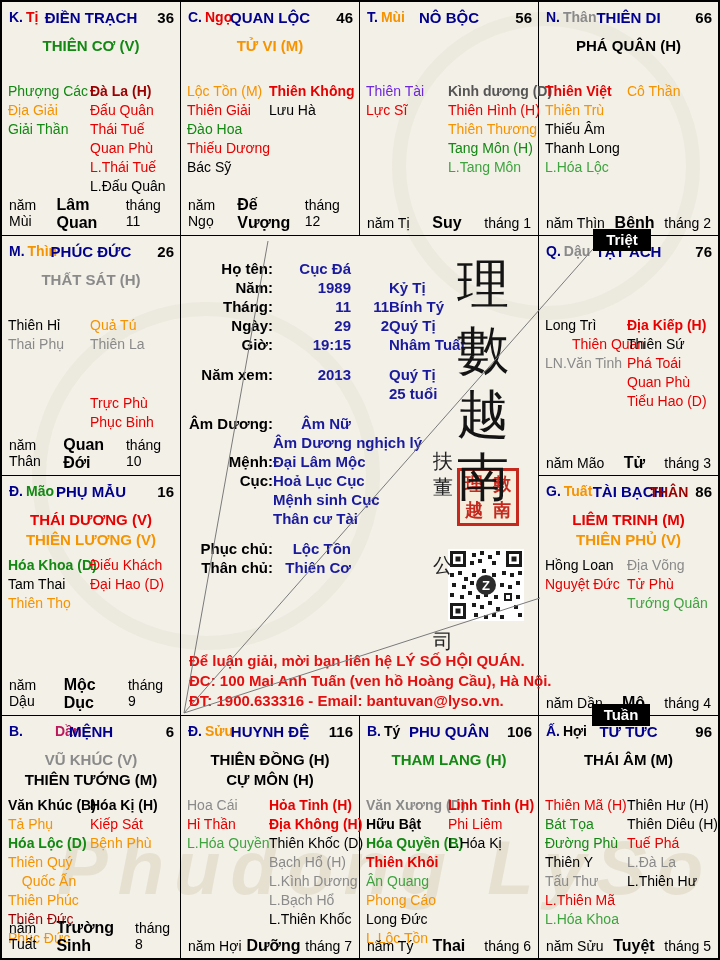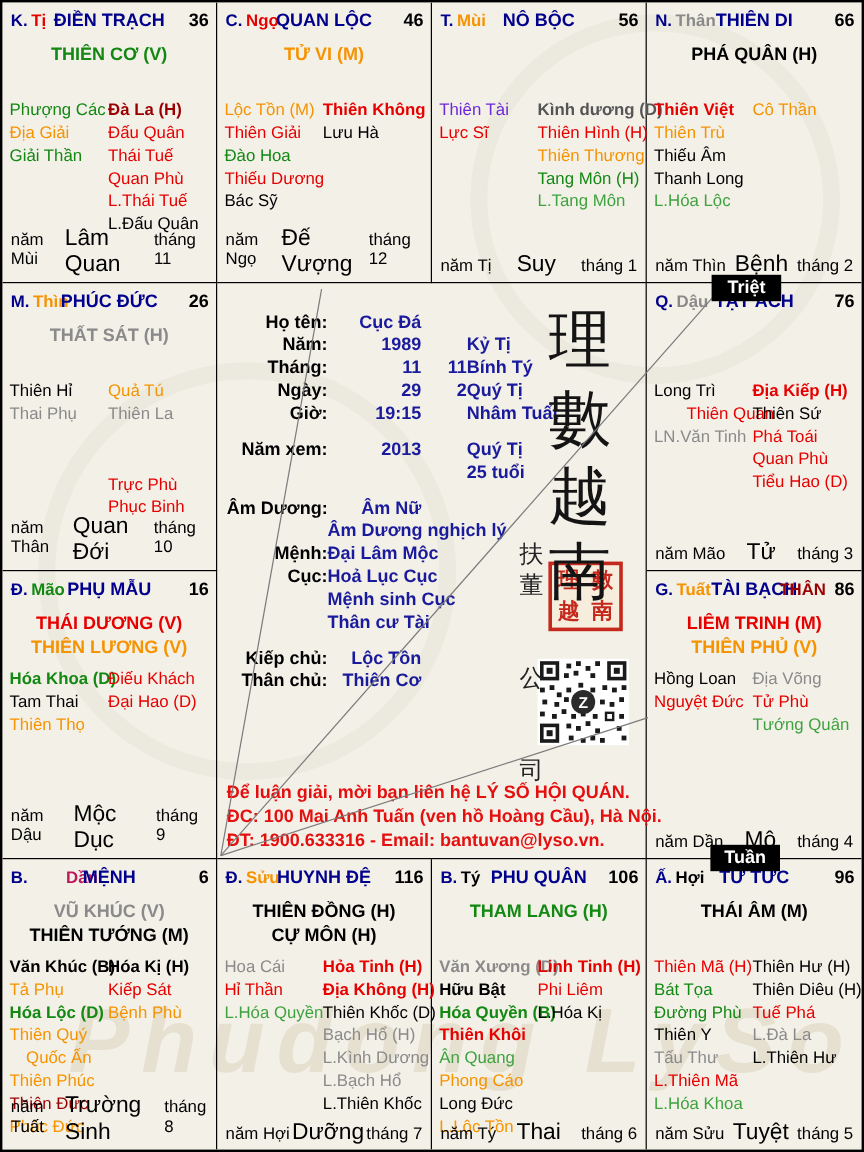--- a/index.html
+++ b/index.html
@@ -20,21 +20,21 @@
   .can{color:#00008c;} .chi{margin-left:3px;}
   .pname{position:absolute;left:0;right:0;text-align:center;color:#00008c;font-size:15px;}
   .pright{position:absolute;right:6px;top:0;} .than{color:#9b0000;margin-right:7px;font-size:14px;}
   .pnum{color:#000;font-size:15px;}
   .mains{min-height:46px;margin-top:5px;text-align:center;font-weight:bold;font-size:15px;line-height:20px;white-space:nowrap;}
   .cols{display:flex;padding-left:6px;}
   .col{font-size:14px;line-height:19px;white-space:nowrap;}
   .col.l{width:82px;flex:none;} .col.r{flex:1;}
   .pfoot{position:absolute;left:7px;right:7px;bottom:3px;display:flex;justify-content:space-between;
          align-items:baseline;font-size:14px;color:#000;}
-  .van{font-weight:normal;font-size:19px;}
+  .van{font-weight:bold;font-size:16px;}
   
   .info{position:absolute;left:8px;top:24px;z-index:2;text-align:right;}
   .irow{display:flex;height:19px;align-items:baseline;white-space:nowrap;font-size:15px;font-weight:bold;}
   .irow.gap{height:11px;}
   .il{width:84px;flex:none;color:#000;}
   .iva{min-width:78px;color:#1a1a9c;} .ivb{min-width:38px;color:#1a1a9c;} .ivc{color:#1a1a9c;}
   .contact{position:absolute;left:8px;bottom:4px;z-index:2;color:#e41010;font-weight:bold;font-size:15px;line-height:20px;white-space:nowrap;}
   
   .cbig{position:absolute;left:276px;z-index:3;font-family:"DejaVu Serif",serif;font-size:52px;line-height:52px;color:#141414;}
   .csmall{position:absolute;left:252px;z-index:3;font-family:"DejaVu Serif",serif;font-size:20px;color:#222;}
@@ -439,21 +439,21 @@
             <span class="ivc"></span>
           </div>
           <div class="irow">
             <span class="il"></span>
             <span class="iva">Thân cư Tài</span>
             <span class="ivb"></span>
             <span class="ivc"></span>
           </div>
           <div class="irow gap"></div>
           <div class="irow">
-            <span class="il">Kiếp chủ:</span>
+            <span class="il">Phục chủ:</span>
             <span class="iva">Lộc Tồn</span>
             <span class="ivb"></span>
             <span class="ivc"></span>
           </div>
           <div class="irow">
             <span class="il">Thân chủ:</span>
             <span class="iva">Thiên Cơ</span>
             <span class="ivb"></span>
             <span class="ivc"></span>
           </div>

